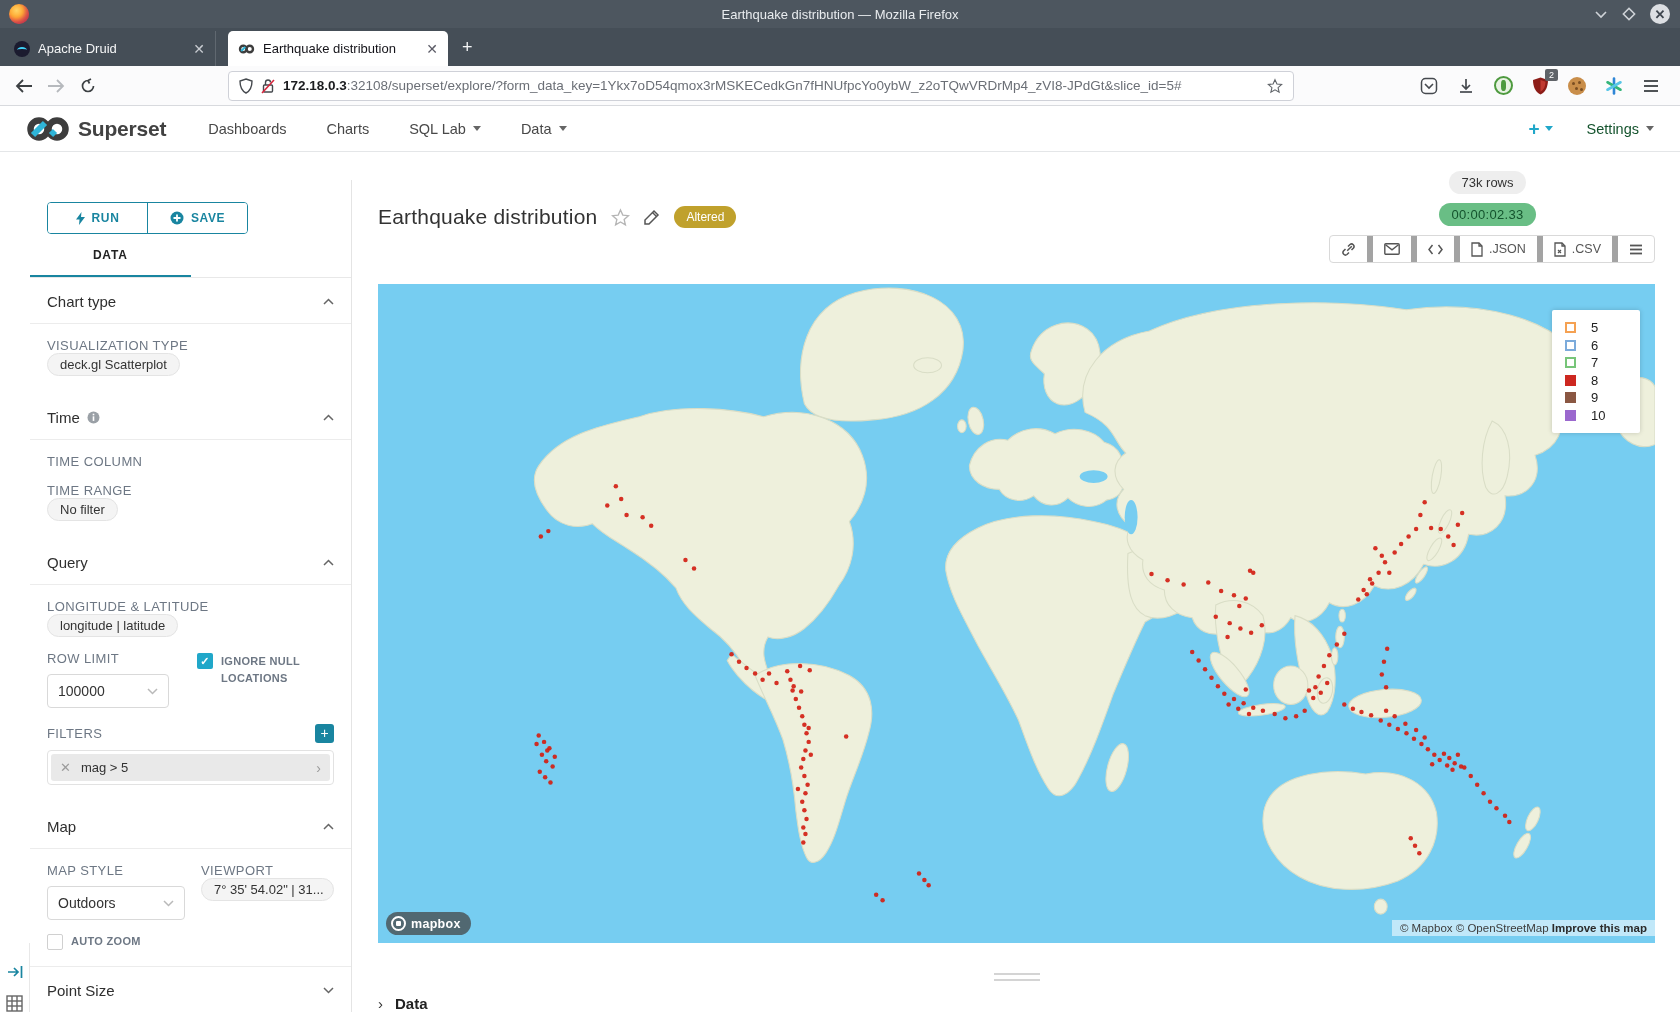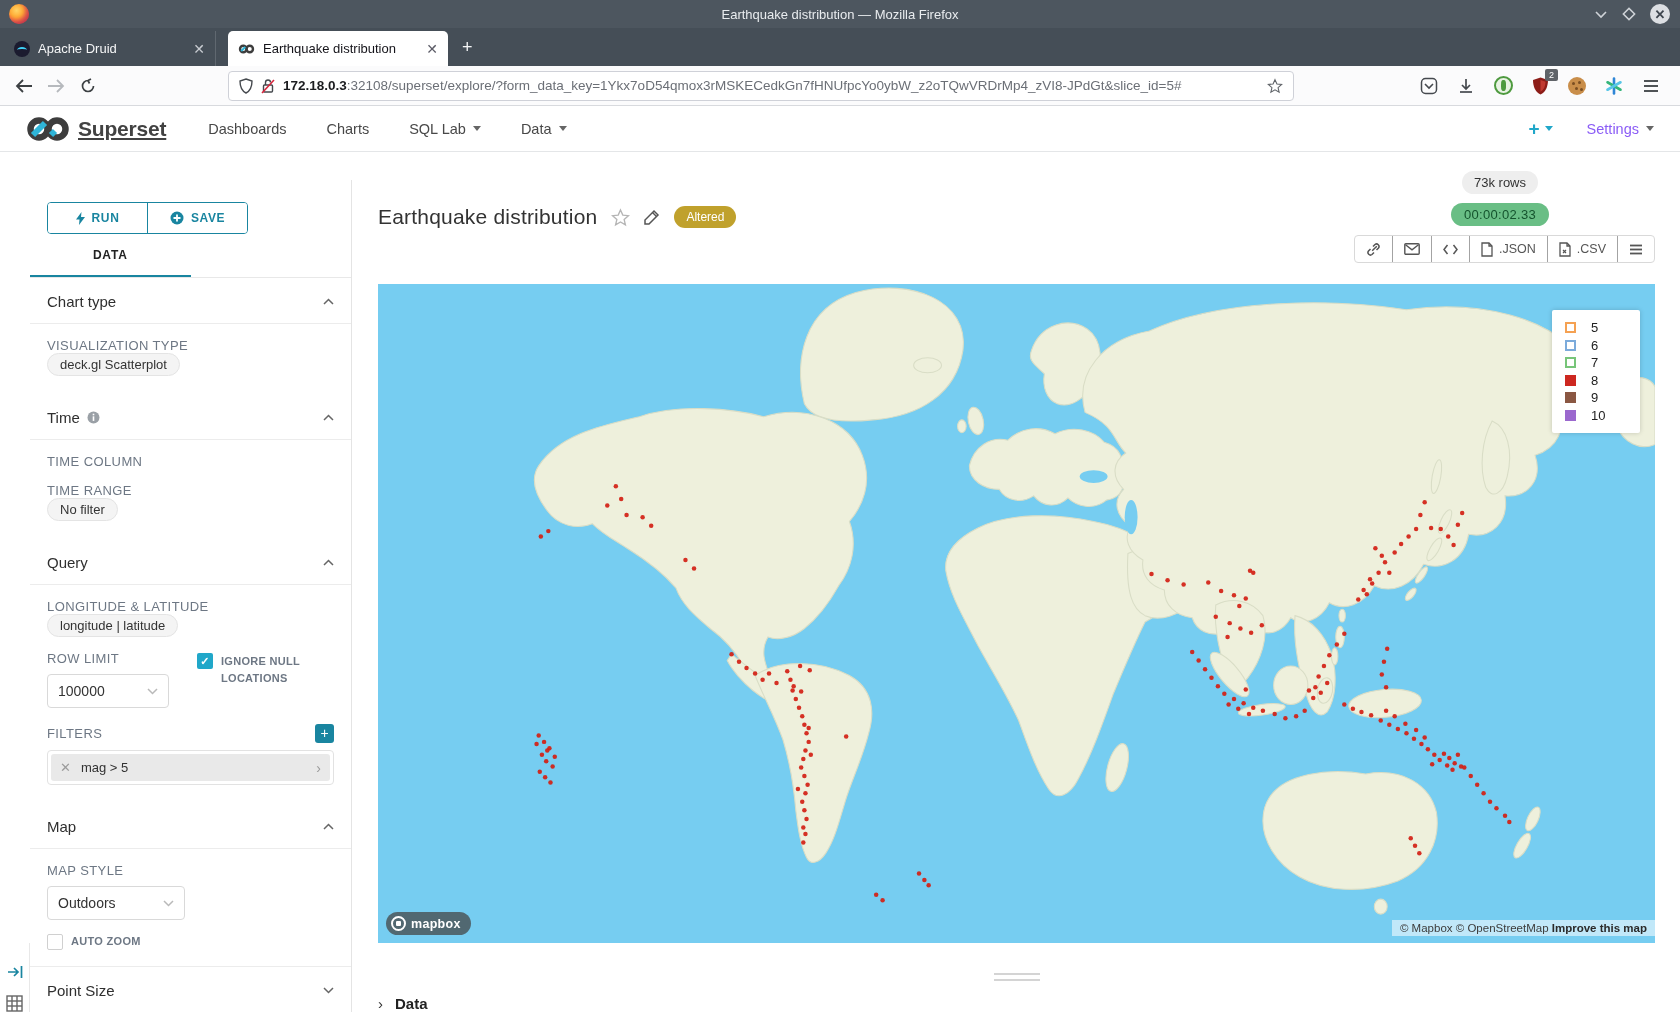--- a/index.html
+++ b/index.html
@@ -35,28 +35,28 @@
   .ext { position:relative; width:22px; height:22px; display:flex; align-items:center; justify-content:center; }
   .ext-badge { position:absolute; top:-6px; right:-7px; background:#5f6368; color:#fff; font-size:9px; padding:1px 4px; border-radius:2px; }
   .cookie { width:18px; height:18px; border-radius:50%; background:#c98e4a; position:relative; }
   .cookie i { position:absolute; width:3px; height:3px; border-radius:50%; background:#7a4e22; }
   .green-ext { width:19px; height:19px; border-radius:50%; border:2px solid #4e9a3f; background:#e9f3e4; position:relative; }
   .green-ext::after { content:""; position:absolute; left:5px; top:2px; width:5px; height:11px; border-radius:40%; background:#4e9a3f; }
 
   
   #appheader { position:absolute; top:106px; left:0; width:1680px; height:46px; background:#fff; border-bottom:1px solid #e4e6e8; display:flex; align-items:center; padding:0 26px; }
   .brand { display:flex; align-items:center; gap:8px; }
-  .brand-name { font-size:21px; font-weight:bold; color:#424242; letter-spacing:-0.2px;text-decoration:underline; }
+  .brand-name { font-size:21px; font-weight:bold; color:#424242; letter-spacing:-0.2px; }
   .appnav { display:flex; align-items:center; gap:40px; margin-left:42px; font-size:14.5px; color:#484848; }
   .appnav .item { display:flex; align-items:center; gap:7px; }
   .caret { width:0; height:0; border-left:4px solid transparent; border-right:4px solid transparent; border-top:5px solid #666; }
   .caret.teal { border-top-color:#20a7c9; }
   #header-right { margin-left:auto; display:flex; align-items:center; gap:34px; }
   .plus-teal { color:#20a7c9; font-size:19px; font-weight:bold; display:flex; align-items:center; gap:5px; }
-  .settings { font-size:14.5px; color:#8b5cf6; display:flex; align-items:center; gap:7px; }
+  .settings { font-size:14.5px; color:#14532d; display:flex; align-items:center; gap:7px; }
 
   
   #workspace { position:absolute; top:152px; left:0; width:1680px; bottom:0; display:flex;align-items:flex-end; }
   #iconstrip { width:30px; border-right:1px solid #e8e8e8; display:flex; flex-direction:column; align-items:center; padding-top:22px; gap:16px; flex:0 0 30px; }
 
   #controls { width:322px; flex:0 0 322px; border-right:1px solid #e4e4e4; padding:0 17px; overflow:hidden; font-size:13px; }
   #runsave { margin-top:22px; display:flex; width:201px; height:32px; border:1px solid #1985a0; border-radius:4px; overflow:hidden; }
   #runsave .half { flex:1; display:flex; align-items:center; justify-content:center; gap:7px; color:#1985a0; font-size:12px; font-weight:bold; letter-spacing:.6px; background:#fff; }
   #runsave .half + .half { border-left:1px solid #1985a0; }
   #paneltabs { height:44px; margin:0 -17px; border-bottom:1px solid #e8e8e8; display:flex; }
@@ -84,21 +84,21 @@
   #main { flex:1; display:flex; flex-direction:column; padding:0 25px 0 26px; overflow:hidden; }
   #chart-header { margin-top:26px; display:flex; align-items:center; }
   #chart-title { font-size:21px; color:#333; font-weight:500; letter-spacing:.2px; }
   .hicon { margin-left:14px; display:flex; align-items:center; }
   .badge-altered { margin-left:14px; background:#c0a12c; color:#fff; font-size:12px; padding:4px 12px; border-radius:11px; }
   #header-right-cluster { margin-left:auto; display:flex; align-items:center; gap:9px;flex-direction:column; }
   .rows-pill { background:#eeeeee; color:#333; font-size:13px; padding:4px 12px; border-radius:12px; }
   .timer-pill { background:#69be85; color:#14532d; font-size:13px; padding:4px 13px; border-radius:12px; letter-spacing:.3px; }
   #btn-group { margin-left:9px; display:flex; height:28px; border:1px solid #d9d9d9; border-radius:4px; background:#fff; align-items:stretch; }
   #btn-group .gbtn { display:flex; align-items:center; padding:0 11px; gap:6px; color:#555; font-size:12.5px; }
-  #btn-group .gbtn + .gbtn { border-left:1px solid #a3a3a3; }
+  #btn-group .gbtn + .gbtn { border-left:6px solid #a3a3a3; }
 
   #mapwrap { position:relative; margin-top:21px; width:1277px; height:659px; flex:0 0 auto; background:#76cdf1; overflow:hidden; }
   #mapsvg { position:absolute; inset:0; width:100%; height:100%; }
   #legend { position:absolute; top:26px; right:15px; width:88px; background:#fff; border-radius:2px; box-shadow:0 0 5px rgba(0,0,0,.18); padding:9px 0 9px 13px; }
   .lrow { display:flex; align-items:center; height:17.5px; gap:15px; }
   .lswatch { width:11px; height:11px; flex:0 0 11px; }
   .lrow span { font-size:13px; color:#222; }
   #mapbox-logo { position:absolute; left:8px; bottom:8px; height:23px; background:rgba(70,70,70,.75); border-radius:12px; display:flex; align-items:center; padding:0 10px 0 5px; gap:5px; }
   #mapbox-logo .mbx-circle { width:15px; height:15px; border-radius:50%; border:2px solid #fff; position:relative; }
   #mapbox-logo .mbx-circle::after { content:""; position:absolute; left:3px; top:3px; width:5px; height:5px; background:#fff; border-radius:1px; }
@@ -394,20 +394,24 @@
     <div class="hr"></div>
     <div class="tworow">
       <div style="width:155px">
         <div class="ctl-label">MAP STYLE</div>
         <div class="selectbox" style="width:138px">
           <span>Outdoors</span>
           <svg class="icon chev" width="11" height="7" viewBox="0 0 11 7">
               <polyline points="1,1 5.5,5.5 10,1" fill="none" stroke="#b9b9b9" stroke-width="1.5"></polyline>
             </svg>
         </div>
+      </div>
+      <div style="flex:1">
+        <div class="ctl-label">VIEWPORT</div>
+        <span class="pill" style="max-width:133px;overflow:hidden">7° 35' 54.02" | 31...</span>
       </div>
     </div>
     <div class="checkline" style="margin-top:13px;align-items:center">
       <span class="cb off"></span>
       <span>AUTO ZOOM</span>
     </div>
 
     
     <div class="hr" style="margin-top:16px"></div>
     <div class="section-head">

